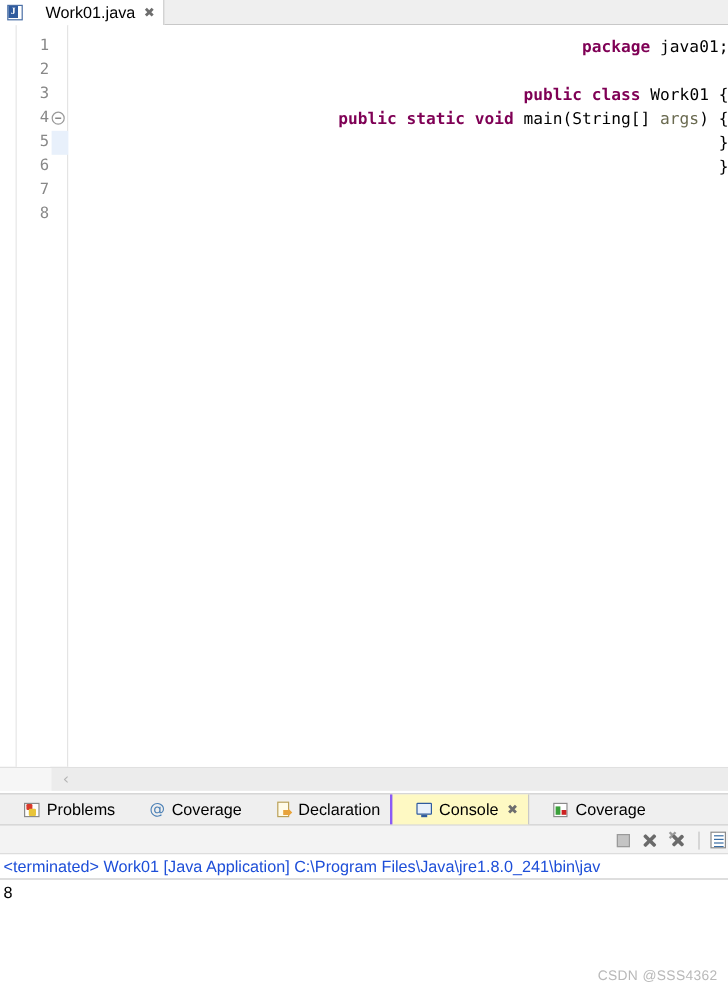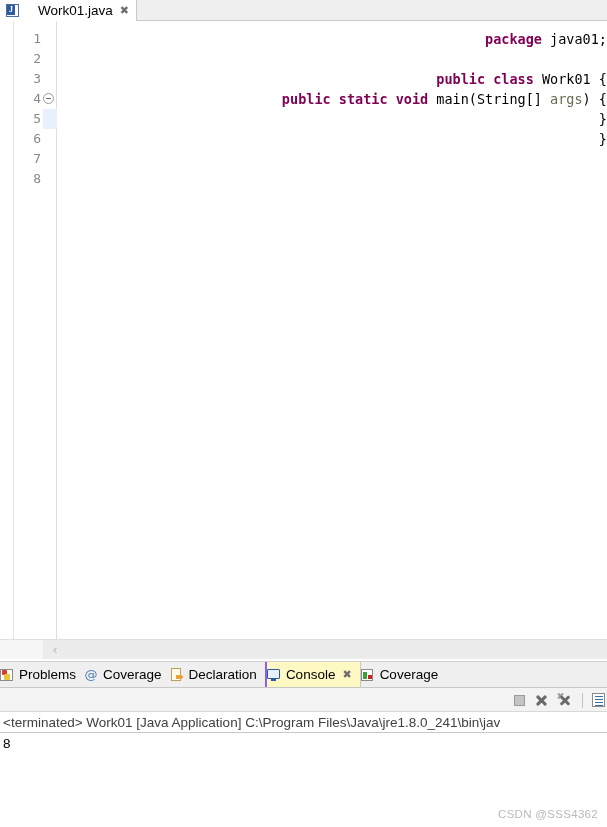--- a/index.html
+++ b/index.html
@@ -255,21 +255,21 @@
     border-top: 1px solid #d0d0d0;
     border-bottom: 1px solid #c8c8c8;
     box-sizing: border-box;
     display: flex;
     align-items: stretch;
   }
   .view-tab {
     display: flex;
     align-items: center;
     gap: 5px;
-    padding: 0 8px 0 0;
+    padding: 0 8px 0 20px;
     font-size: 13.5px;
     color: #000;
     white-space: nowrap;
     cursor: default;
     box-sizing: border-box;
   }
   .view-tab.active {
     background: #fef9c3;
     border-left: 2px solid #8b5cf6;
     border-right: 1px solid #c9c9c9;
@@ -408,21 +408,21 @@
     background: #ffffff;
     overflow: hidden;
   }
   .console-header-line {
     position: relative;
     height: 21px;
     line-height: 21px;
     padding-left: 3px;
     font-family: "Liberation Sans", sans-serif;
     font-size: 13.5px;
-    color: #404040;
+    color: #1d4ed8;
     white-space: nowrap;
     border-bottom: 1px solid #c8c8c8;
     box-sizing: border-box;
   }
   .console-out-line {
     height: 21px;
     line-height: 21px;
     padding-left: 3px;
     font-family: "Liberation Sans", sans-serif;
     font-size: 13.5px;

